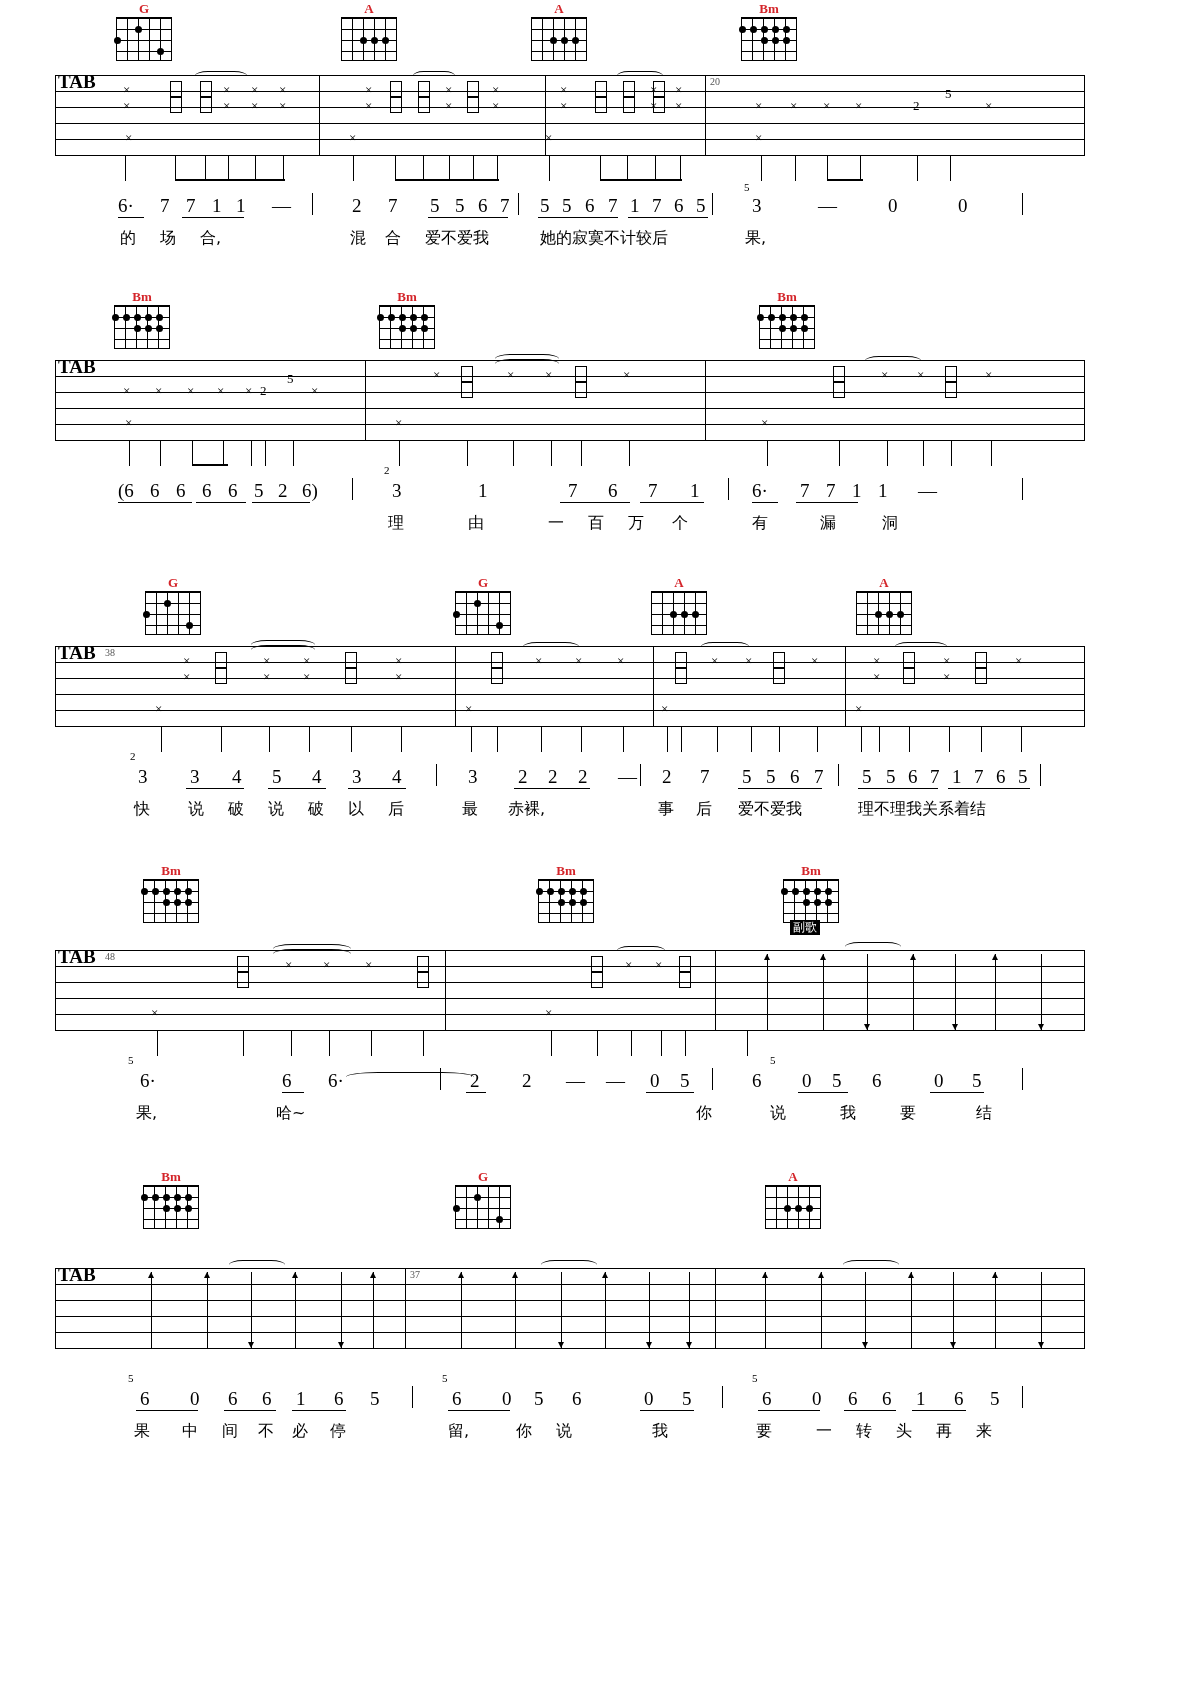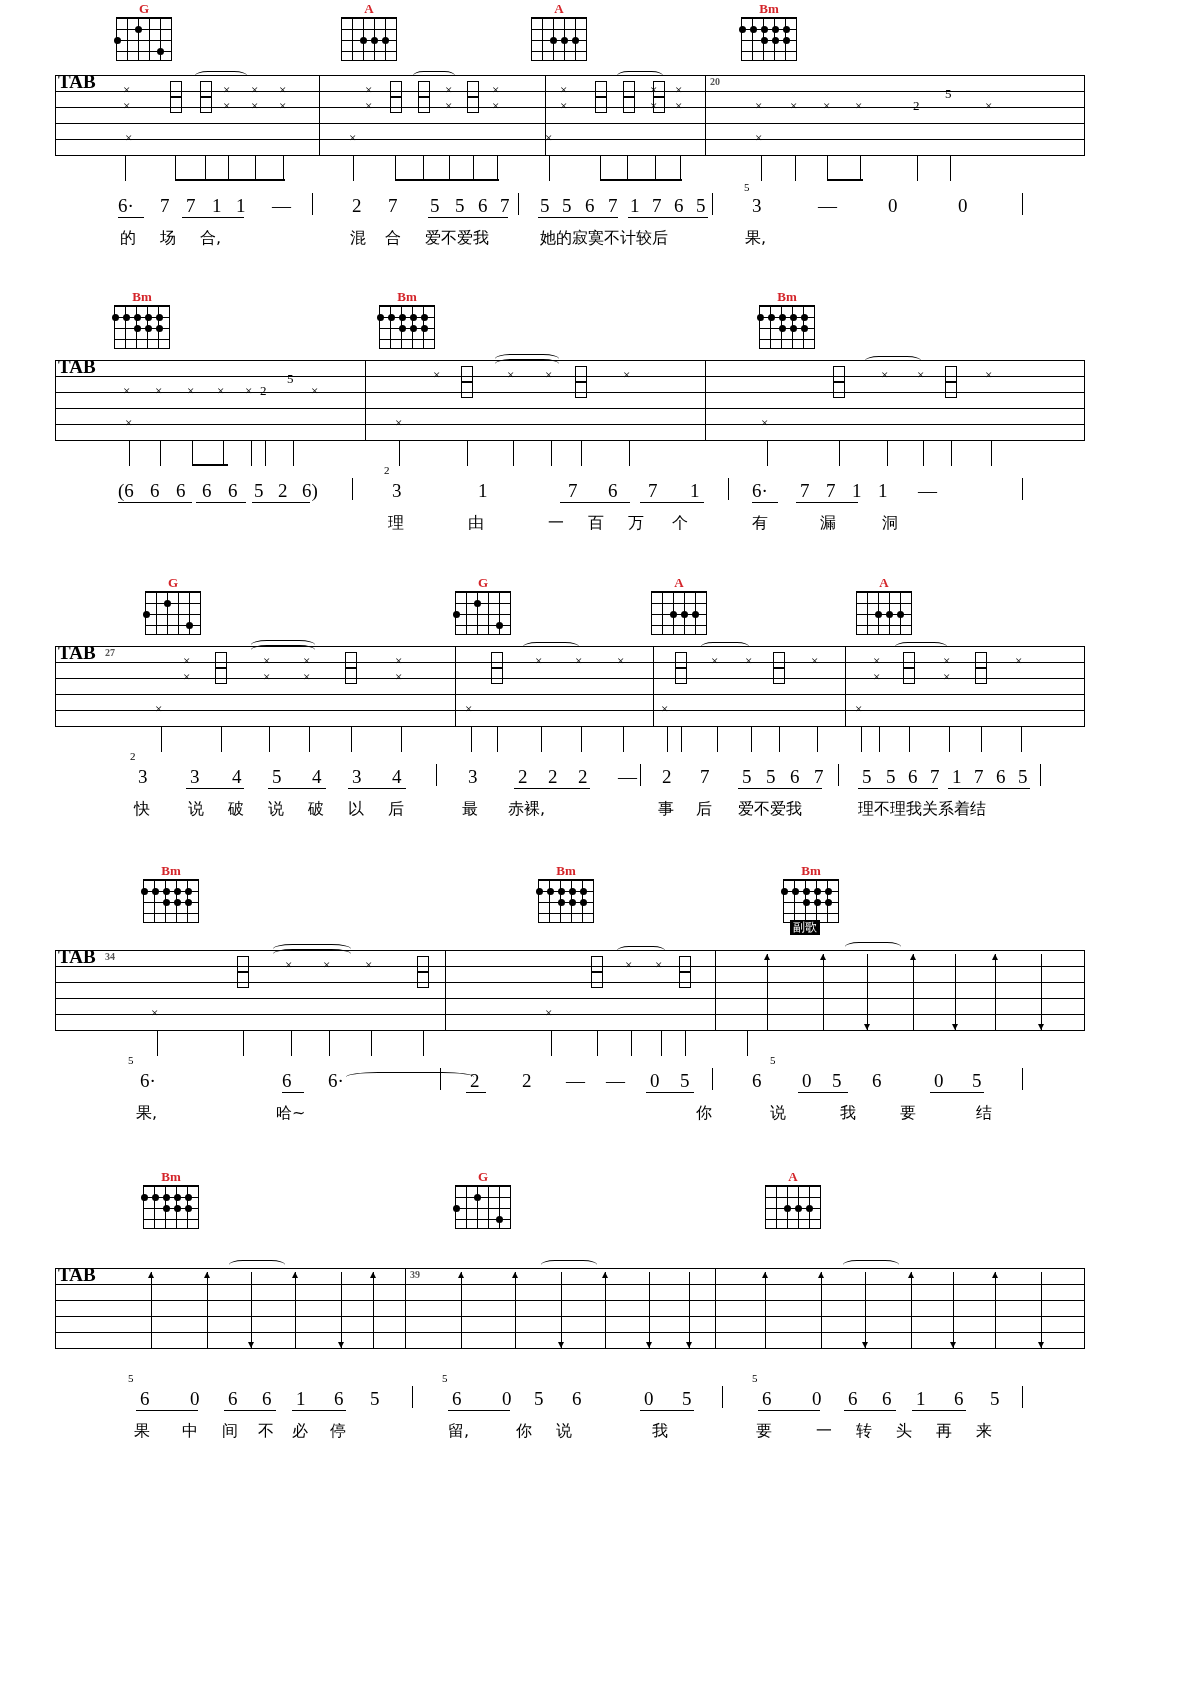--- a/index.html
+++ b/index.html
@@ -34,21 +34,21 @@
 
   
   .staff{position:absolute;left:55px;width:1030px;}
   .staff .line{position:absolute;left:0;right:0;height:1px;background:#000;}
   .staff .bar{position:absolute;width:1px;background:#000;}
   .staff .tabword{
     position:absolute;left:3px;top:-2px;
     font-family:"Liberation Serif", serif;font-weight:bold;
     font-size:19px;line-height:17px;letter-spacing:0px;
   }
-  .meas{position:absolute;font-size:10px;color:#555;font-weight:bold;}
+  .meas{position:absolute;font-size:10px;color:#555;}
 
   .note{position:absolute;font-size:13px;line-height:13px;}
   .stem{position:absolute;width:1px;background:#000;}
   .beam{position:absolute;height:2px;background:#000;}
   .xnote{position:absolute;font-size:13px;line-height:13px;}
   .boxnote{position:absolute;border:1px solid #000;width:12px;height:16px;box-sizing:border-box;}
   .arrowup,.arrowdn{position:absolute;width:1px;background:#000;}
   .arrowup:before{content:"";position:absolute;top:0;left:-3px;border-left:3px solid transparent;border-right:3px solid transparent;border-bottom:6px solid #000;}
   .arrowdn:after{content:"";position:absolute;bottom:0;left:-3px;border-left:3px solid transparent;border-right:3px solid transparent;border-top:6px solid #000;}
 
@@ -534,21 +534,21 @@
         <div class="line" style="top:16px"></div>
       <div class="line" style="top:32px"></div>
         <div class="line" style="top:48px"></div>
       <div class="line" style="top:64px"></div>
         <div class="line" style="top:80px"></div>
       <div class="bar" style="left:0;top:0;height:80px"></div>
       <div class="bar" style="left:400px;top:0;height:80px"></div>
       <div class="bar" style="left:598px;top:0;height:80px"></div>
       <div class="bar" style="left:790px;top:0;height:80px"></div>
       <div class="bar" style="left:1029px;top:0;height:80px"></div>
-      <div class="meas" style="left:50px;top:1px">27</div>
+      <div class="meas" style="left:50px;top:1px">38</div>
 
       <div class="xnote" style="left:128px;top:8px">×</div>
       <div class="xnote" style="left:128px;top:24px">×</div>
       <div class="xnote" style="left:100px;top:56px">×</div>
       <div class="boxnote" style="left:160px;top:6px"></div>
       <div class="boxnote" style="left:160px;top:22px"></div>
       <div class="xnote" style="left:208px;top:8px">×</div>
       <div class="xnote" style="left:208px;top:24px">×</div>
       <div class="xnote" style="left:248px;top:8px">×</div>
       <div class="xnote" style="left:248px;top:24px">×</div>
@@ -740,21 +740,21 @@
       <div class="line" style="top:0"></div>
         <div class="line" style="top:16px"></div>
       <div class="line" style="top:32px"></div>
         <div class="line" style="top:48px"></div>
       <div class="line" style="top:64px"></div>
         <div class="line" style="top:80px"></div>
       <div class="bar" style="left:0;top:0;height:80px"></div>
       <div class="bar" style="left:390px;top:0;height:80px"></div>
       <div class="bar" style="left:660px;top:0;height:80px"></div>
       <div class="bar" style="left:1029px;top:0;height:80px"></div>
-      <div class="meas" style="left:50px;top:1px">34</div>
+      <div class="meas" style="left:50px;top:1px">48</div>
 
       <div class="xnote" style="left:96px;top:56px">×</div>
       <div class="boxnote" style="left:182px;top:6px"></div>
       <div class="boxnote" style="left:182px;top:22px"></div>
       <div class="xnote" style="left:230px;top:8px">×</div>
       <div class="xnote" style="left:268px;top:8px">×</div>
       <div class="xnote" style="left:310px;top:8px">×</div>
       <div class="boxnote" style="left:362px;top:6px"></div>
       <div class="boxnote" style="left:362px;top:22px"></div>
       <div class="slur" style="left:218px;top:-6px;width:78px"></div>
@@ -889,21 +889,21 @@
       <div class="line" style="top:0"></div>
         <div class="line" style="top:16px"></div>
       <div class="line" style="top:32px"></div>
         <div class="line" style="top:48px"></div>
       <div class="line" style="top:64px"></div>
         <div class="line" style="top:80px"></div>
       <div class="bar" style="left:0;top:0;height:80px"></div>
       <div class="bar" style="left:350px;top:0;height:80px"></div>
       <div class="bar" style="left:660px;top:0;height:80px"></div>
       <div class="bar" style="left:1029px;top:0;height:80px"></div>
-      <div class="meas" style="left:355px;top:1px">39</div>
+      <div class="meas" style="left:355px;top:1px">37</div>
 
       <div class="arrowup" style="left:96px;top:4px;height:76px"></div>
       <div class="arrowup" style="left:152px;top:4px;height:76px"></div>
       <div class="arrowdn" style="left:196px;top:4px;height:76px"></div>
       <div class="arrowup" style="left:240px;top:4px;height:76px"></div>
       <div class="arrowdn" style="left:286px;top:4px;height:76px"></div>
       <div class="arrowup" style="left:318px;top:4px;height:76px"></div>
       <div class="slur" style="left:174px;top:-8px;width:56px"></div>
 
       <div class="arrowup" style="left:406px;top:4px;height:76px"></div>

